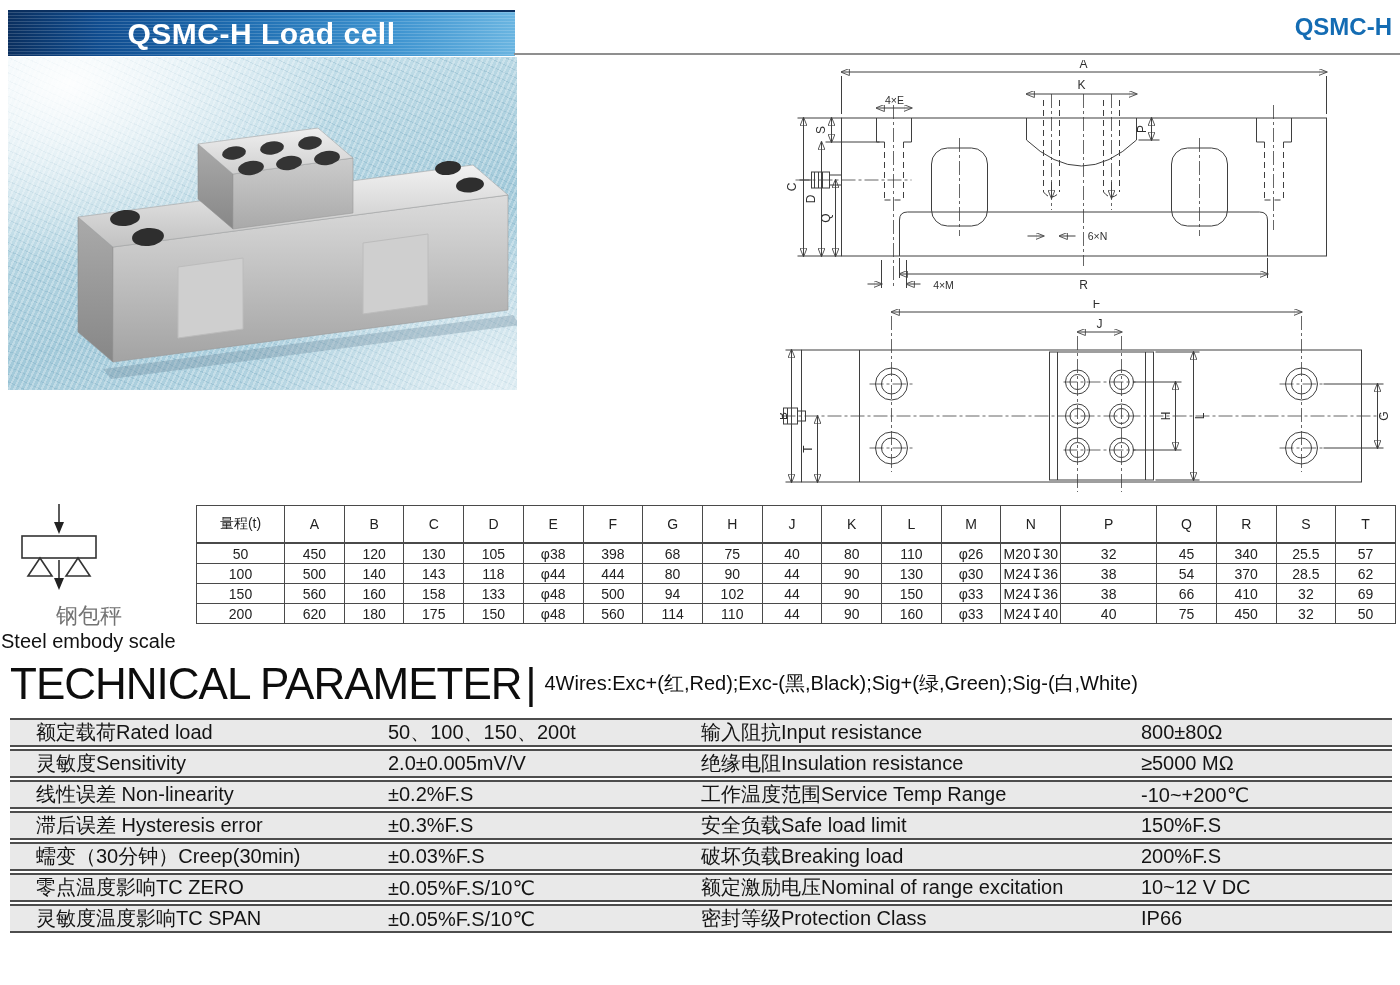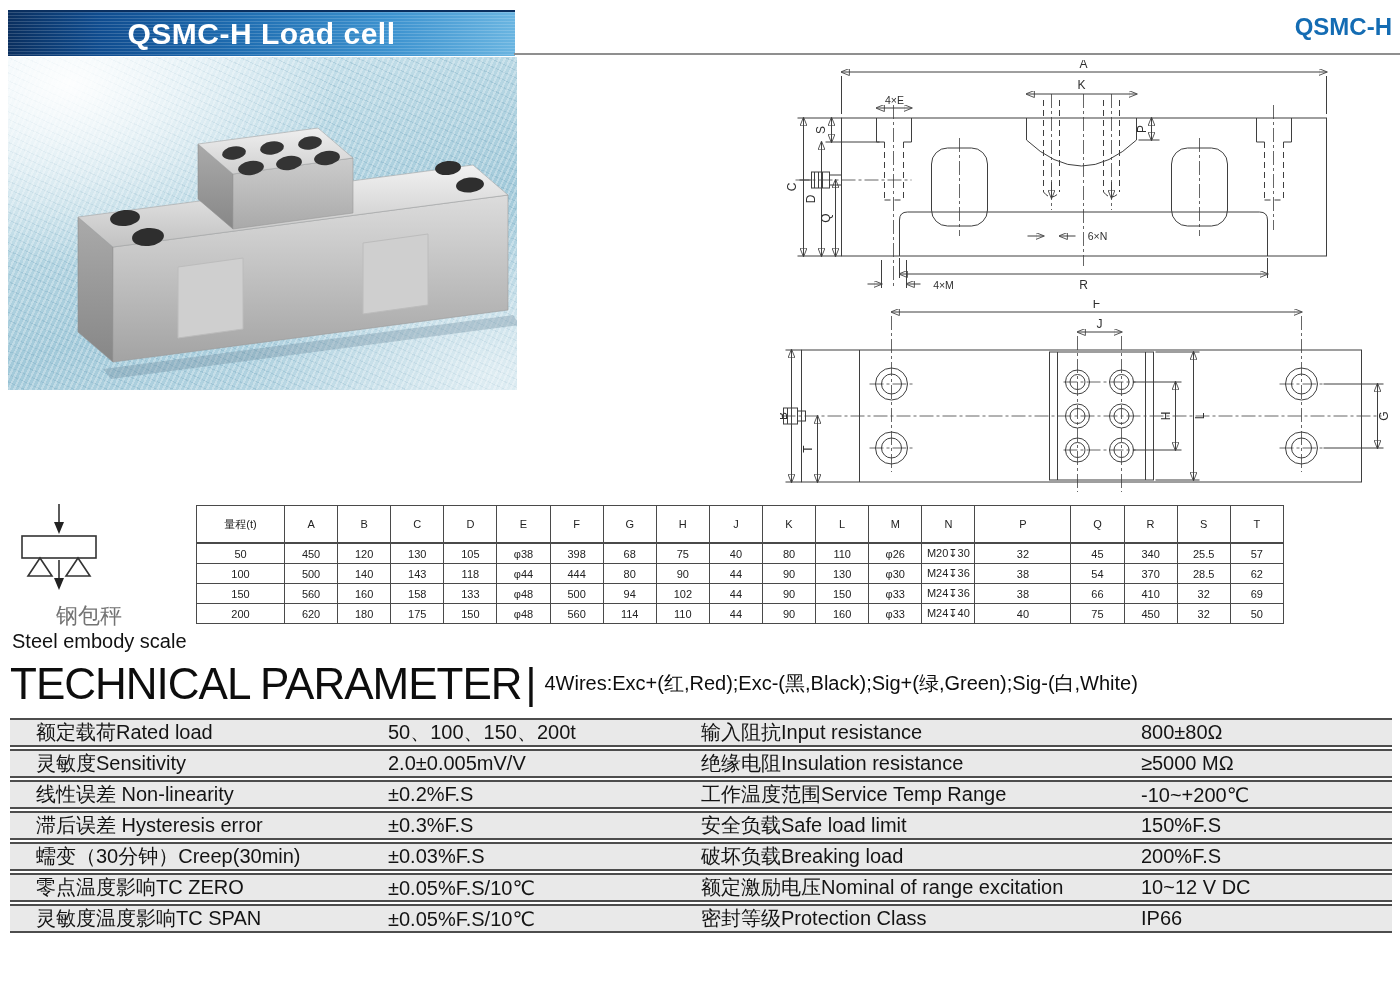--- a/index.html
+++ b/index.html
@@ -34,25 +34,25 @@
   .drw .d{stroke-dasharray:6 4;}
   .drw .c{stroke-dasharray:14 3 3 3;stroke-width:.8;}
   .drw text{fill:#2e2e2e;font-size:12px;stroke:none;text-anchor:middle;font-family:"Liberation Sans",sans-serif;}
   .drw .sm{font-size:10.5px;}
 
   
   .scale-svg{position:absolute;left:14px;top:500px;}
   .scale-svg line,.scale-svg rect,.scale-svg polygon.o{stroke:#333;fill:none;stroke-width:1.6;}
   .scale-svg polygon.f{fill:#222;stroke:none;}
   .scale-zh{position:absolute;left:12px;top:601px;font-size:22px;color:#737373;margin-left:44px;}
-  .scale-en{position:absolute;left:12px;top:630px;font-size:20px;color:#111;}
+  .scale-en{position:absolute;left:1px;top:630px;font-size:20px;color:#111;}
 
   
   .dimtbl{position:absolute;left:196px;top:505px;border-collapse:collapse;table-layout:fixed;
-    width:1088px;font-size:11px;color:#222;}
+    width:1200px;font-size:14px;color:#222;}
   .dimtbl th,.dimtbl td{border:1.4px solid #4a4a4a;text-align:center;padding:0;font-weight:400;}
   .dimtbl thead th{height:36px;border-bottom-width:2.2px;}
   .dimtbl td{height:19px;}
 
   
   .tp-head{position:absolute;left:10px;top:662px;display:flex;align-items:center;white-space:nowrap;}
   .tp-title{font-size:44px;letter-spacing:-1px;line-height:1;color:#0d0d0d;}
   .tp-bar{font-size:42px;line-height:1.05;margin-left:4px;font-weight:300;color:#0d0d0d;}
   .tp-note{font-size:20px;margin-left:8px;padding-bottom:2px;color:#0d0d0d;}
 

